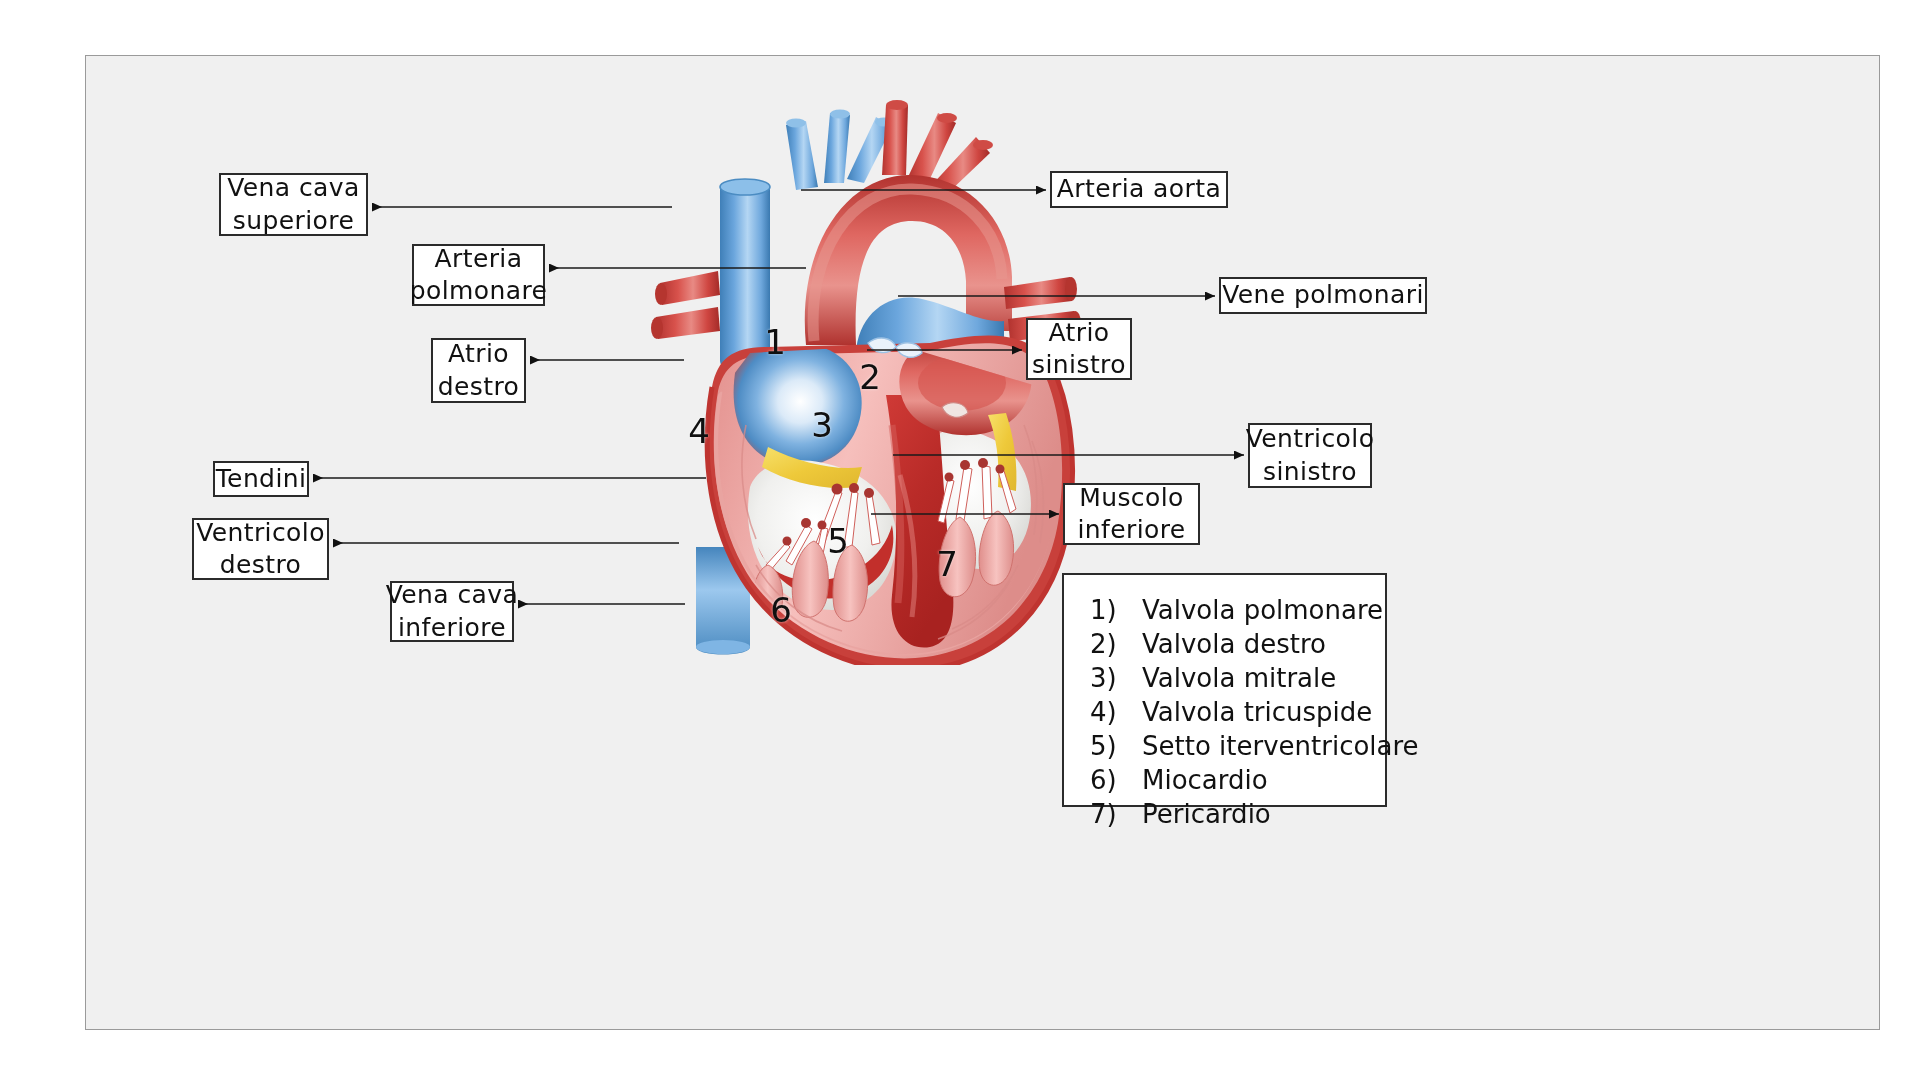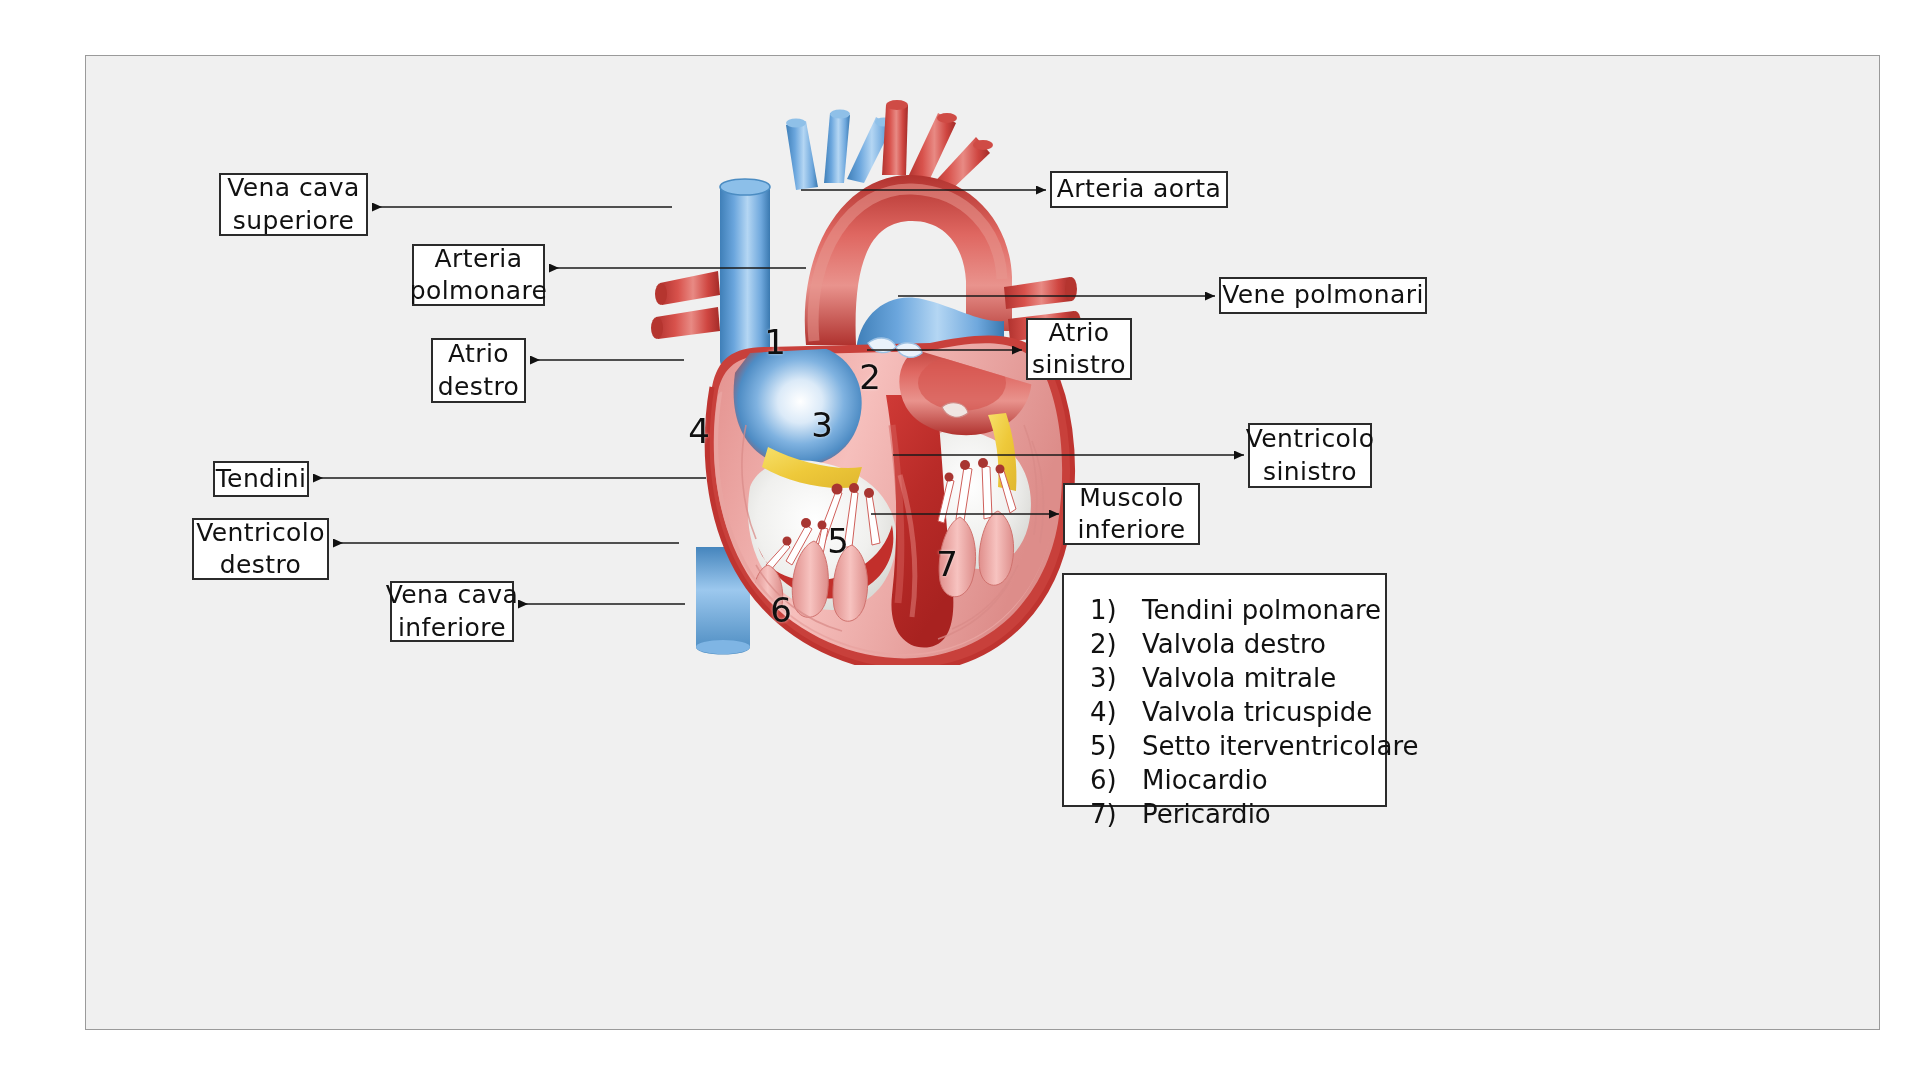--- a/index.html
+++ b/index.html
@@ -389,21 +389,21 @@
       <span class="marker" style="left: 822px; top: 425px;">3</span>
       <span class="marker" style="left: 699px; top: 431px;">4</span>
       <span class="marker" style="left: 838px; top: 541px;">5</span>
       <span class="marker" style="left: 781px; top: 610px;">6</span>
       <span class="marker" style="left: 947px; top: 564px;">7</span>
     </div>
 
   <div class="legend-box" id="legend" style="left: 1062px; top: 573px; width: 325px; height: 234px;">
       <div class="legend-row">
         <span class="legend-num">1)</span>
-        <span class="legend-text">Tendini polmonare</span>
+        <span class="legend-text">Valvola polmonare</span>
       </div>
       <div class="legend-row">
         <span class="legend-num">2)</span>
         <span class="legend-text">Valvola destro</span>
       </div>
       <div class="legend-row">
         <span class="legend-num">3)</span>
         <span class="legend-text">Valvola mitrale</span>
       </div>
       <div class="legend-row">

